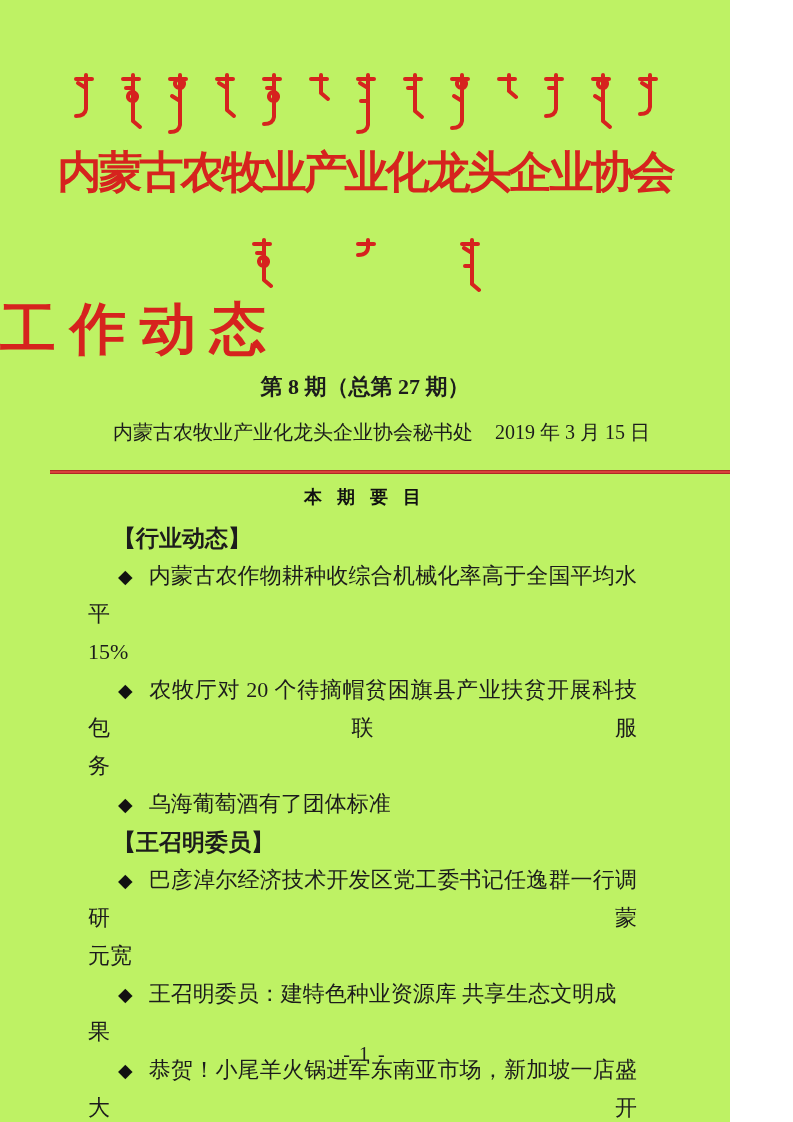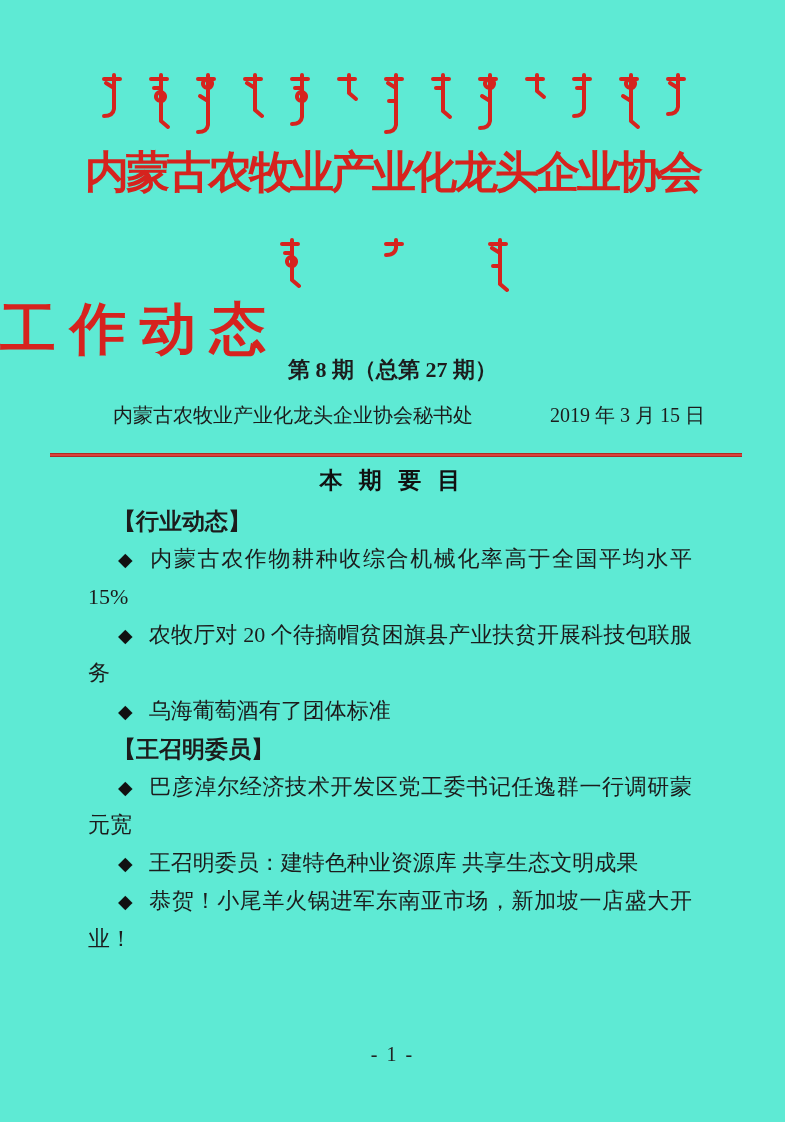--- a/index.html
+++ b/index.html
@@ -1,19 +1,19 @@
 <!DOCTYPE html>
 <html><head>
 <meta charset="utf-8">
 <style>
   html,body{margin:0;padding:0;background:#ffffff;}
   .page{
     position:relative;
-    width:785px;height:1122px;
-    background:#5eead4;
+    width:730px;height:1122px;
+    background:#bef264;
     overflow:hidden;
     font-family:"Liberation Serif","DejaVu Serif",serif;
     color:#1c1c1c;
   }
   
   .banner1{
     margin:72px 50px 0;
     height:62px;
     display:flex;justify-content:center;align-items:flex-start;gap:21px;
   }
@@ -33,20 +33,21 @@
   }
   .bulletin-title{
     margin:8px 0 0;
     text-align:left;
     font-size:56px;line-height:1;
     font-weight:bold;
     letter-spacing:14px;
     color:#d6231e;
   }
   .issue-line{
+    margin-top:17px;
     text-align:center;
     font-size:22px;line-height:26px;
     font-weight:bold;
   }
   .publisher-row{
     margin:20px 80px 0 113px;
     display:flex;justify-content:space-between;align-items:baseline;
     font-size:20px;line-height:24px;gap:16px;
   }
   .rule{
@@ -56,21 +57,21 @@
     border-top:1px solid #b02a24;
     border-bottom:1px solid #b02a24;
     box-sizing:border-box;
   }
   
   .toc-heading{
     margin-top:9px;
     text-align:center;
     font-family:"Liberation Sans","DejaVu Sans",sans-serif;
     font-weight:bold;
-    font-size:23px;line-height:28px;
+    font-size:18px;line-height:28px;
     letter-spacing:5px;
     color:#111;
   }
   .toc{
     margin:8px 93px 16px 88px; 
   }
   .toc-line{
     font-size:22px;
     line-height:38px;
     white-space:normal;

